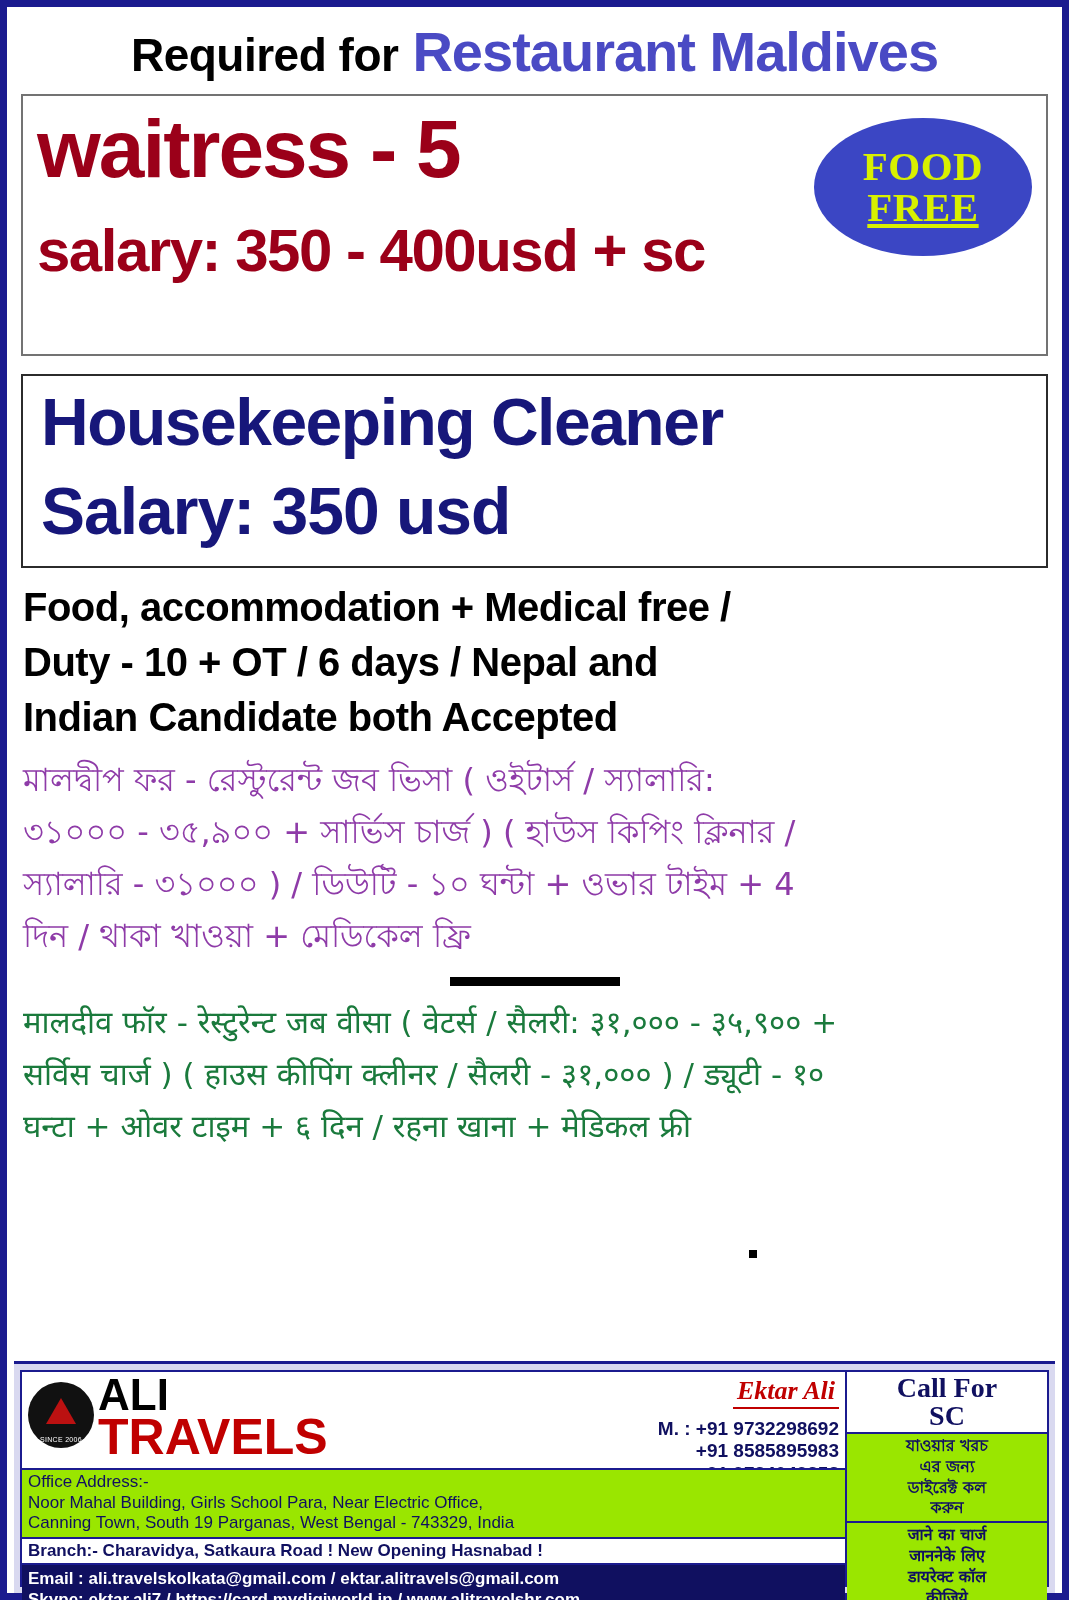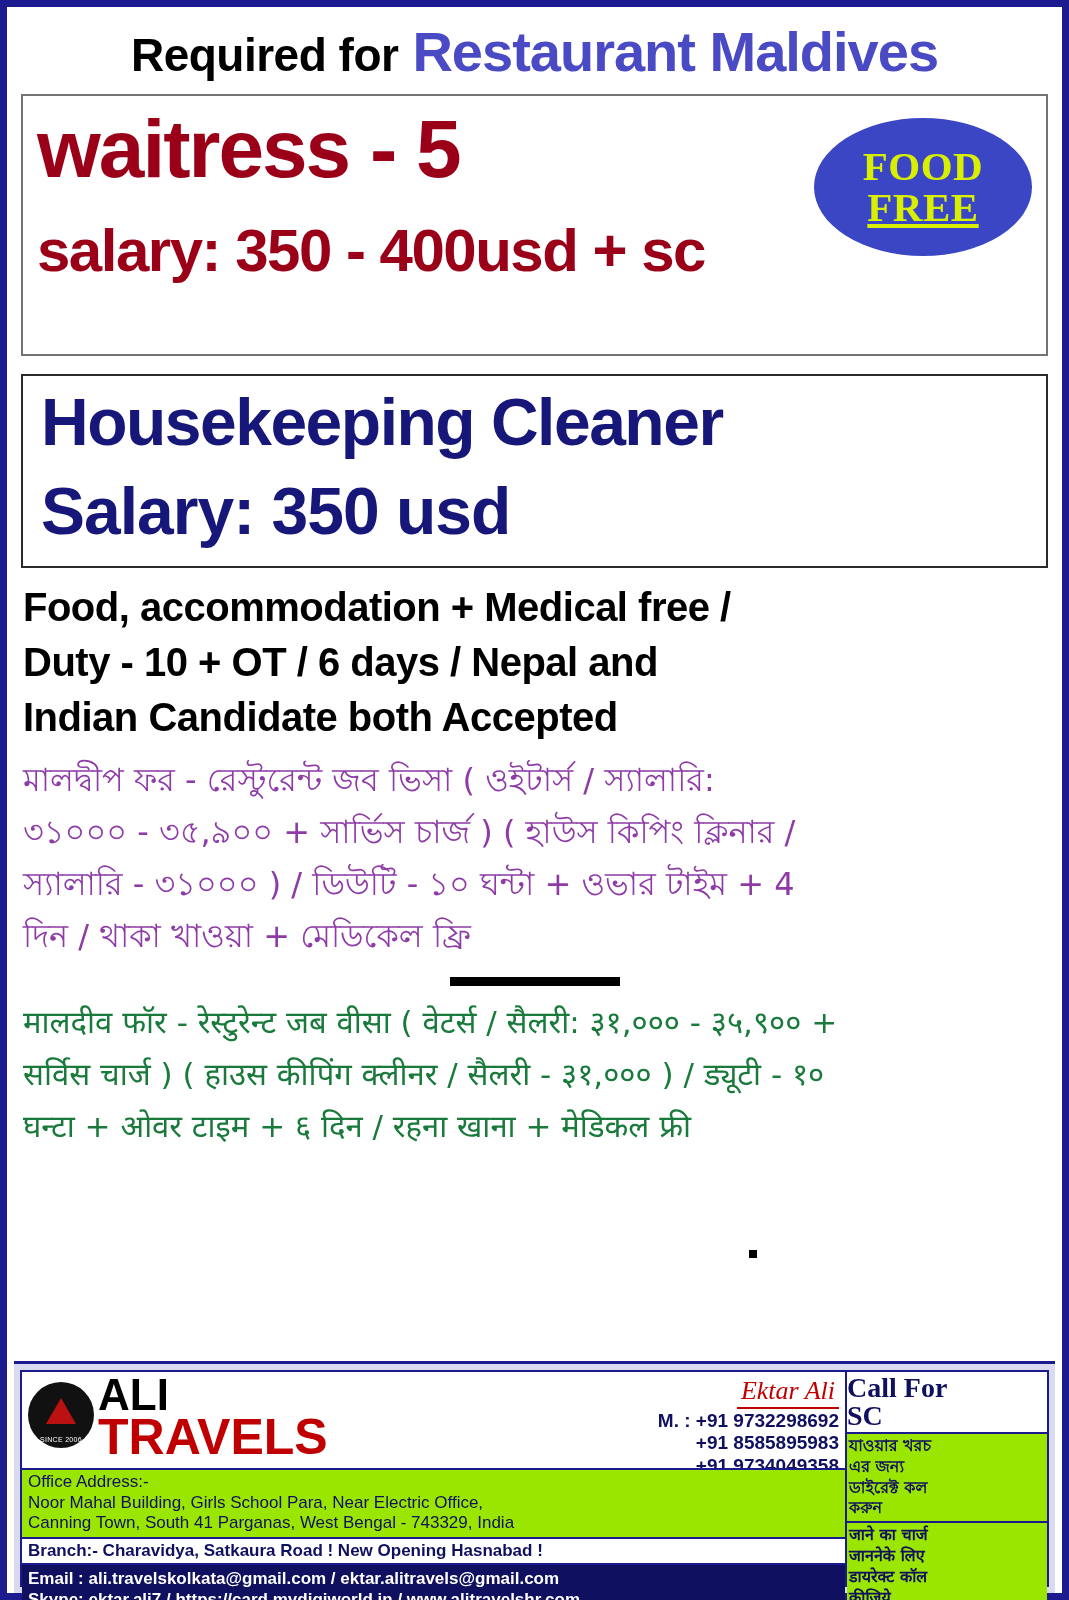--- a/index.html
+++ b/index.html
@@ -226,27 +226,27 @@
   }
   .contact {
     margin-left: 10px;
     text-align: right;
     flex: 1 1 auto;
     padding-right: 6px;
   }
   .contact .name {
     font-family: "Liberation Serif", serif;
     font-style: italic;
-    font-weight: normal;
+    font-weight: bold;
     font-size: 26px;
     color: #c00000;
     border-bottom: 2px solid #c00000;
     display: inline-block;
     padding: 0 4px 1px 4px;
-    margin-bottom: 1px;
+    margin-bottom: 9px;
   }
   .contact .phone {
     font-size: 19px;
     font-weight: bold;
     color: #101060;
     line-height: 1.18;
     white-space: nowrap;
   }
   .addr {
     background: #9ae600;
@@ -274,20 +274,21 @@
     font-weight: bold;
     line-height: 1.25;
     flex: 1 1 auto;
   }
   .card-right {
     width: 200px;
     flex: none;
     border-left: 2px solid #1b1b8f;
     display: flex;
     flex-direction: column;
+    text-align: center;
   }
   .call-sc {
     background: #ffffff;
     padding: 2px 0 2px 0;
     font-family: "Liberation Serif", serif;
     font-size: 28px;
     font-weight: bold;
     color: #101060;
     line-height: 1.0;
     border-bottom: 2px solid #1b1b8f;
@@ -387,21 +388,21 @@
             <div class="name">Ektar Ali</div>
             <div class="phone">M. : +91 9732298692</div>
             <div class="phone">+91 8585895983</div>
             <div class="phone">+91 9734049358</div>
           </div>
         </div>
 
         <div class="addr">
           <div>Office Address:-</div>
           <div>Noor Mahal Building, Girls School Para, Near Electric Office,</div>
-          <div>Canning Town, South 41 Parganas, West Bengal - 743329, India</div>
+          <div>Canning Town, South 19 Parganas, West Bengal - 743329, India</div>
         </div>
 
         <div class="branch">Branch:-  Charavidya, Satkaura Road  !  New Opening Hasnabad !</div>
 
         <div class="emails">
           <div>Email : ali.travelskolkata@gmail.com  /  ektar.alitravels@gmail.com</div>
           <div>Skype: ektar.ali7 /  https://card.mydigiworld.in  /  www.alitravelshr.com</div>
         </div>
 
       </div>

